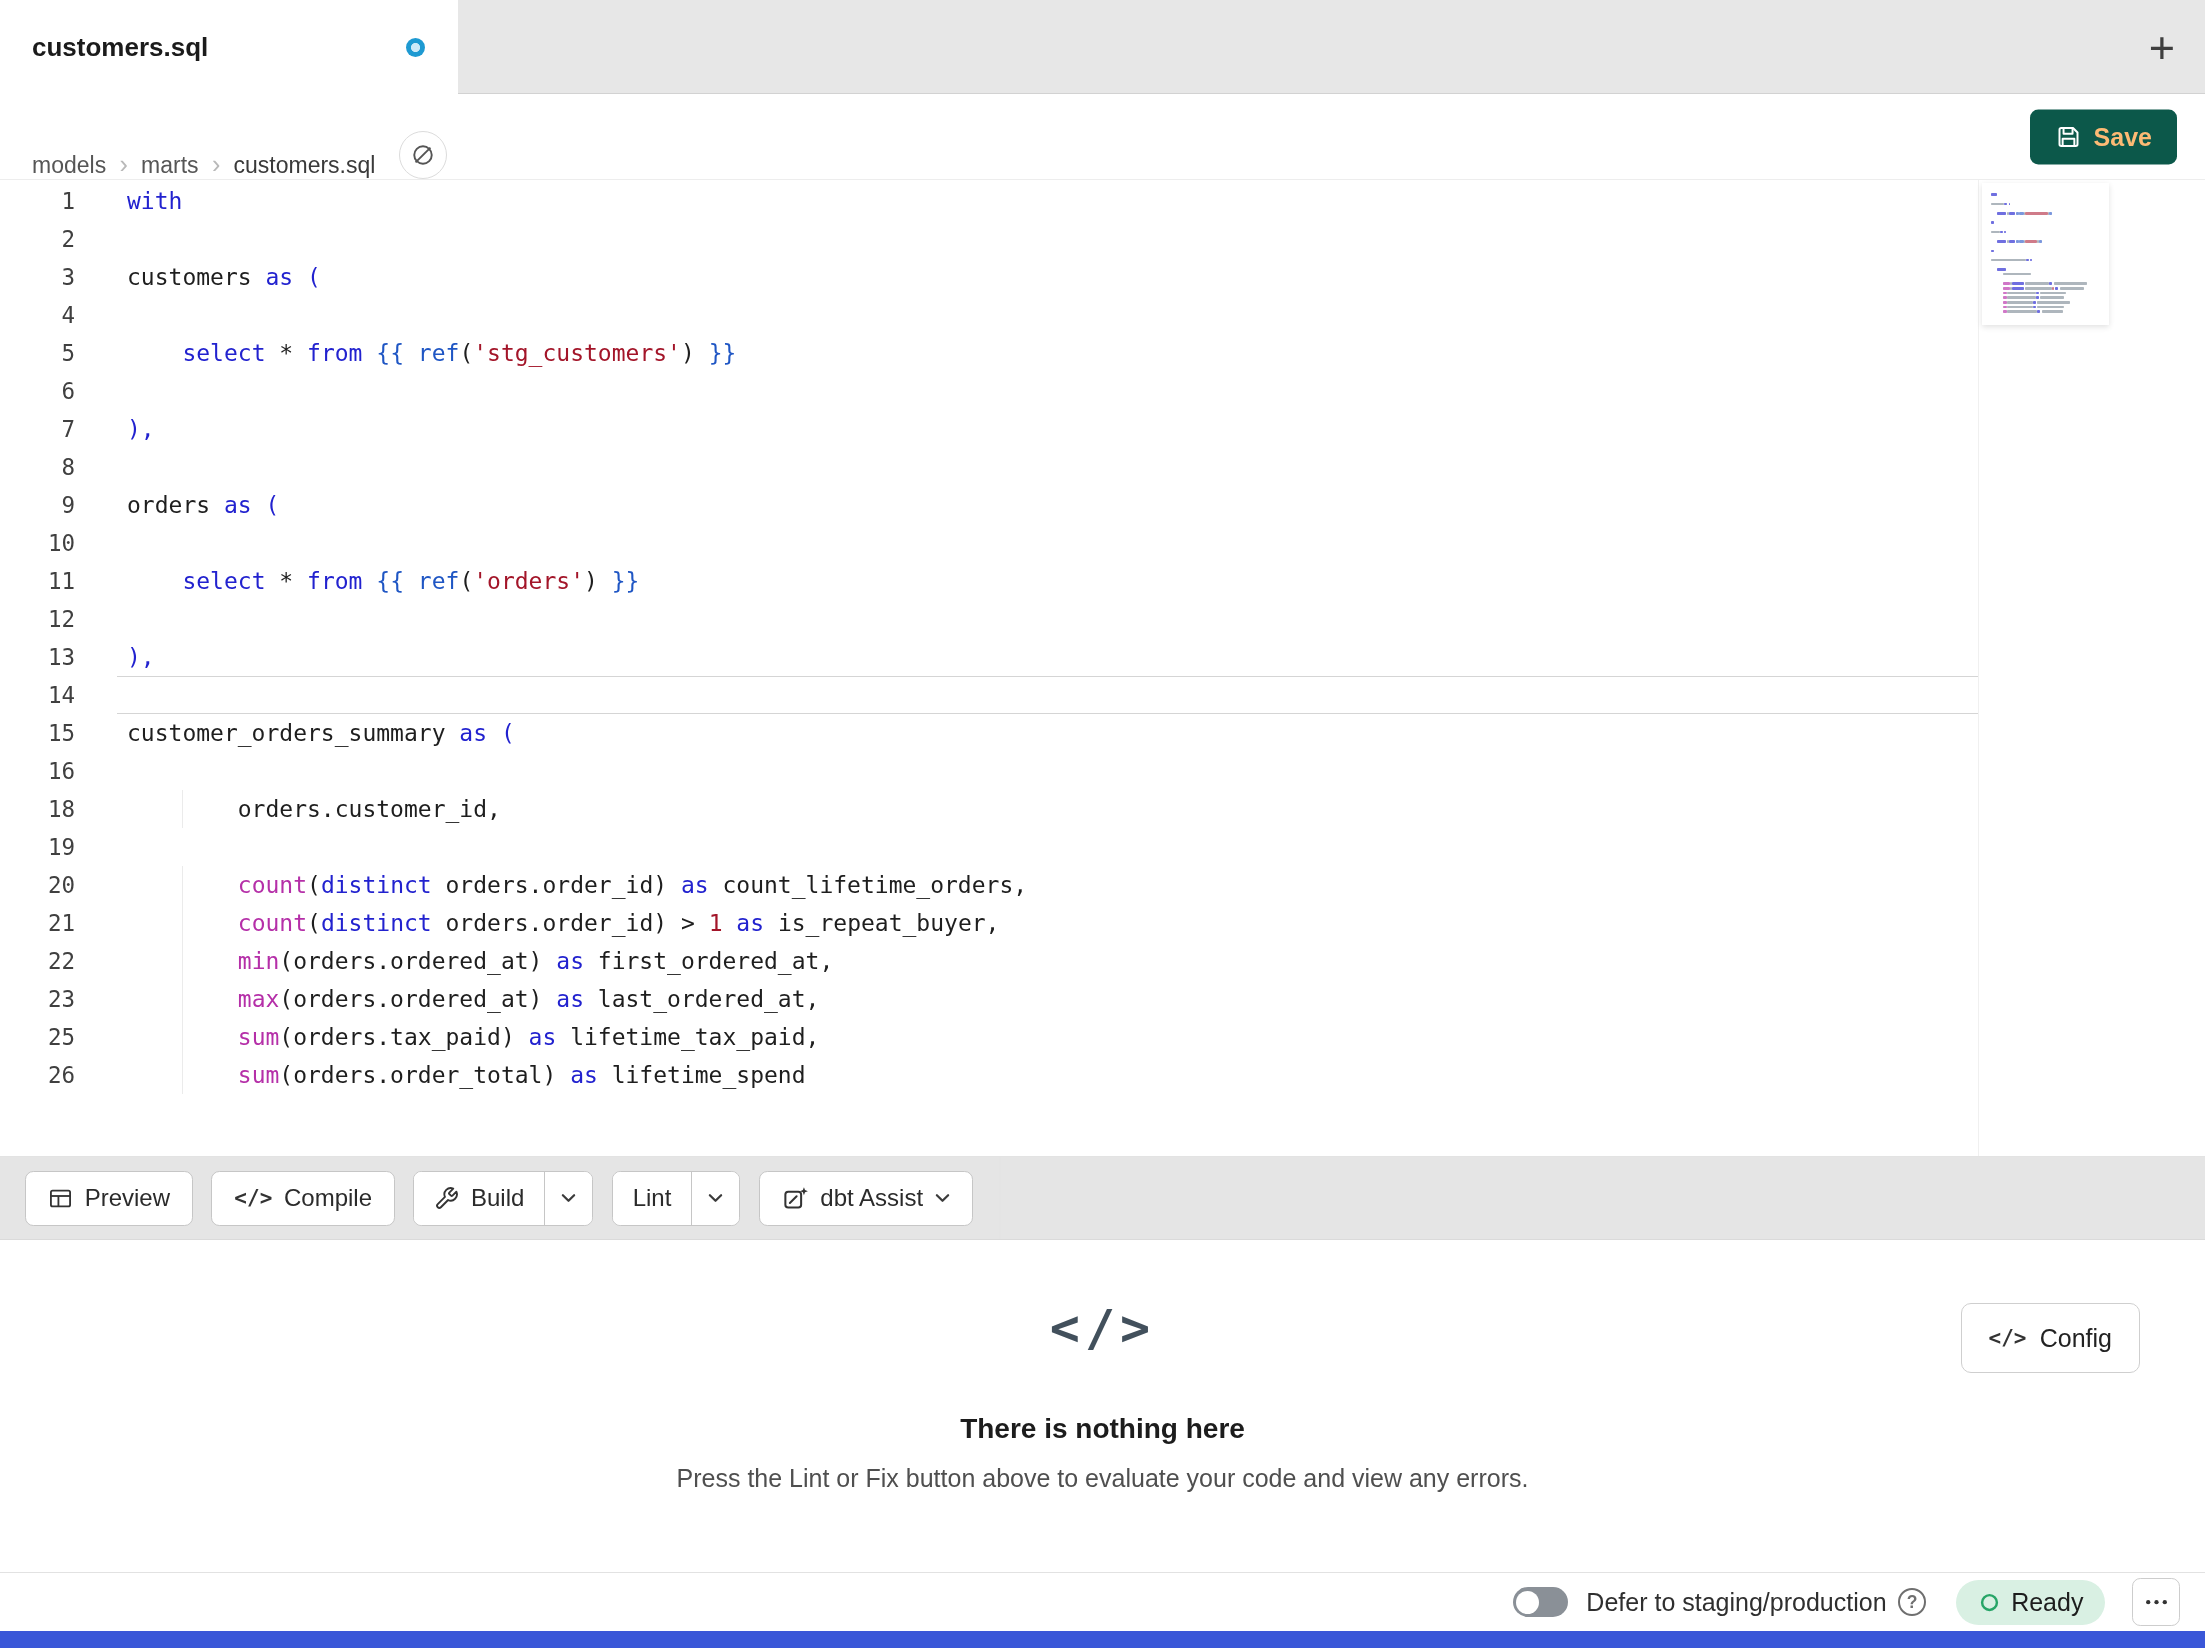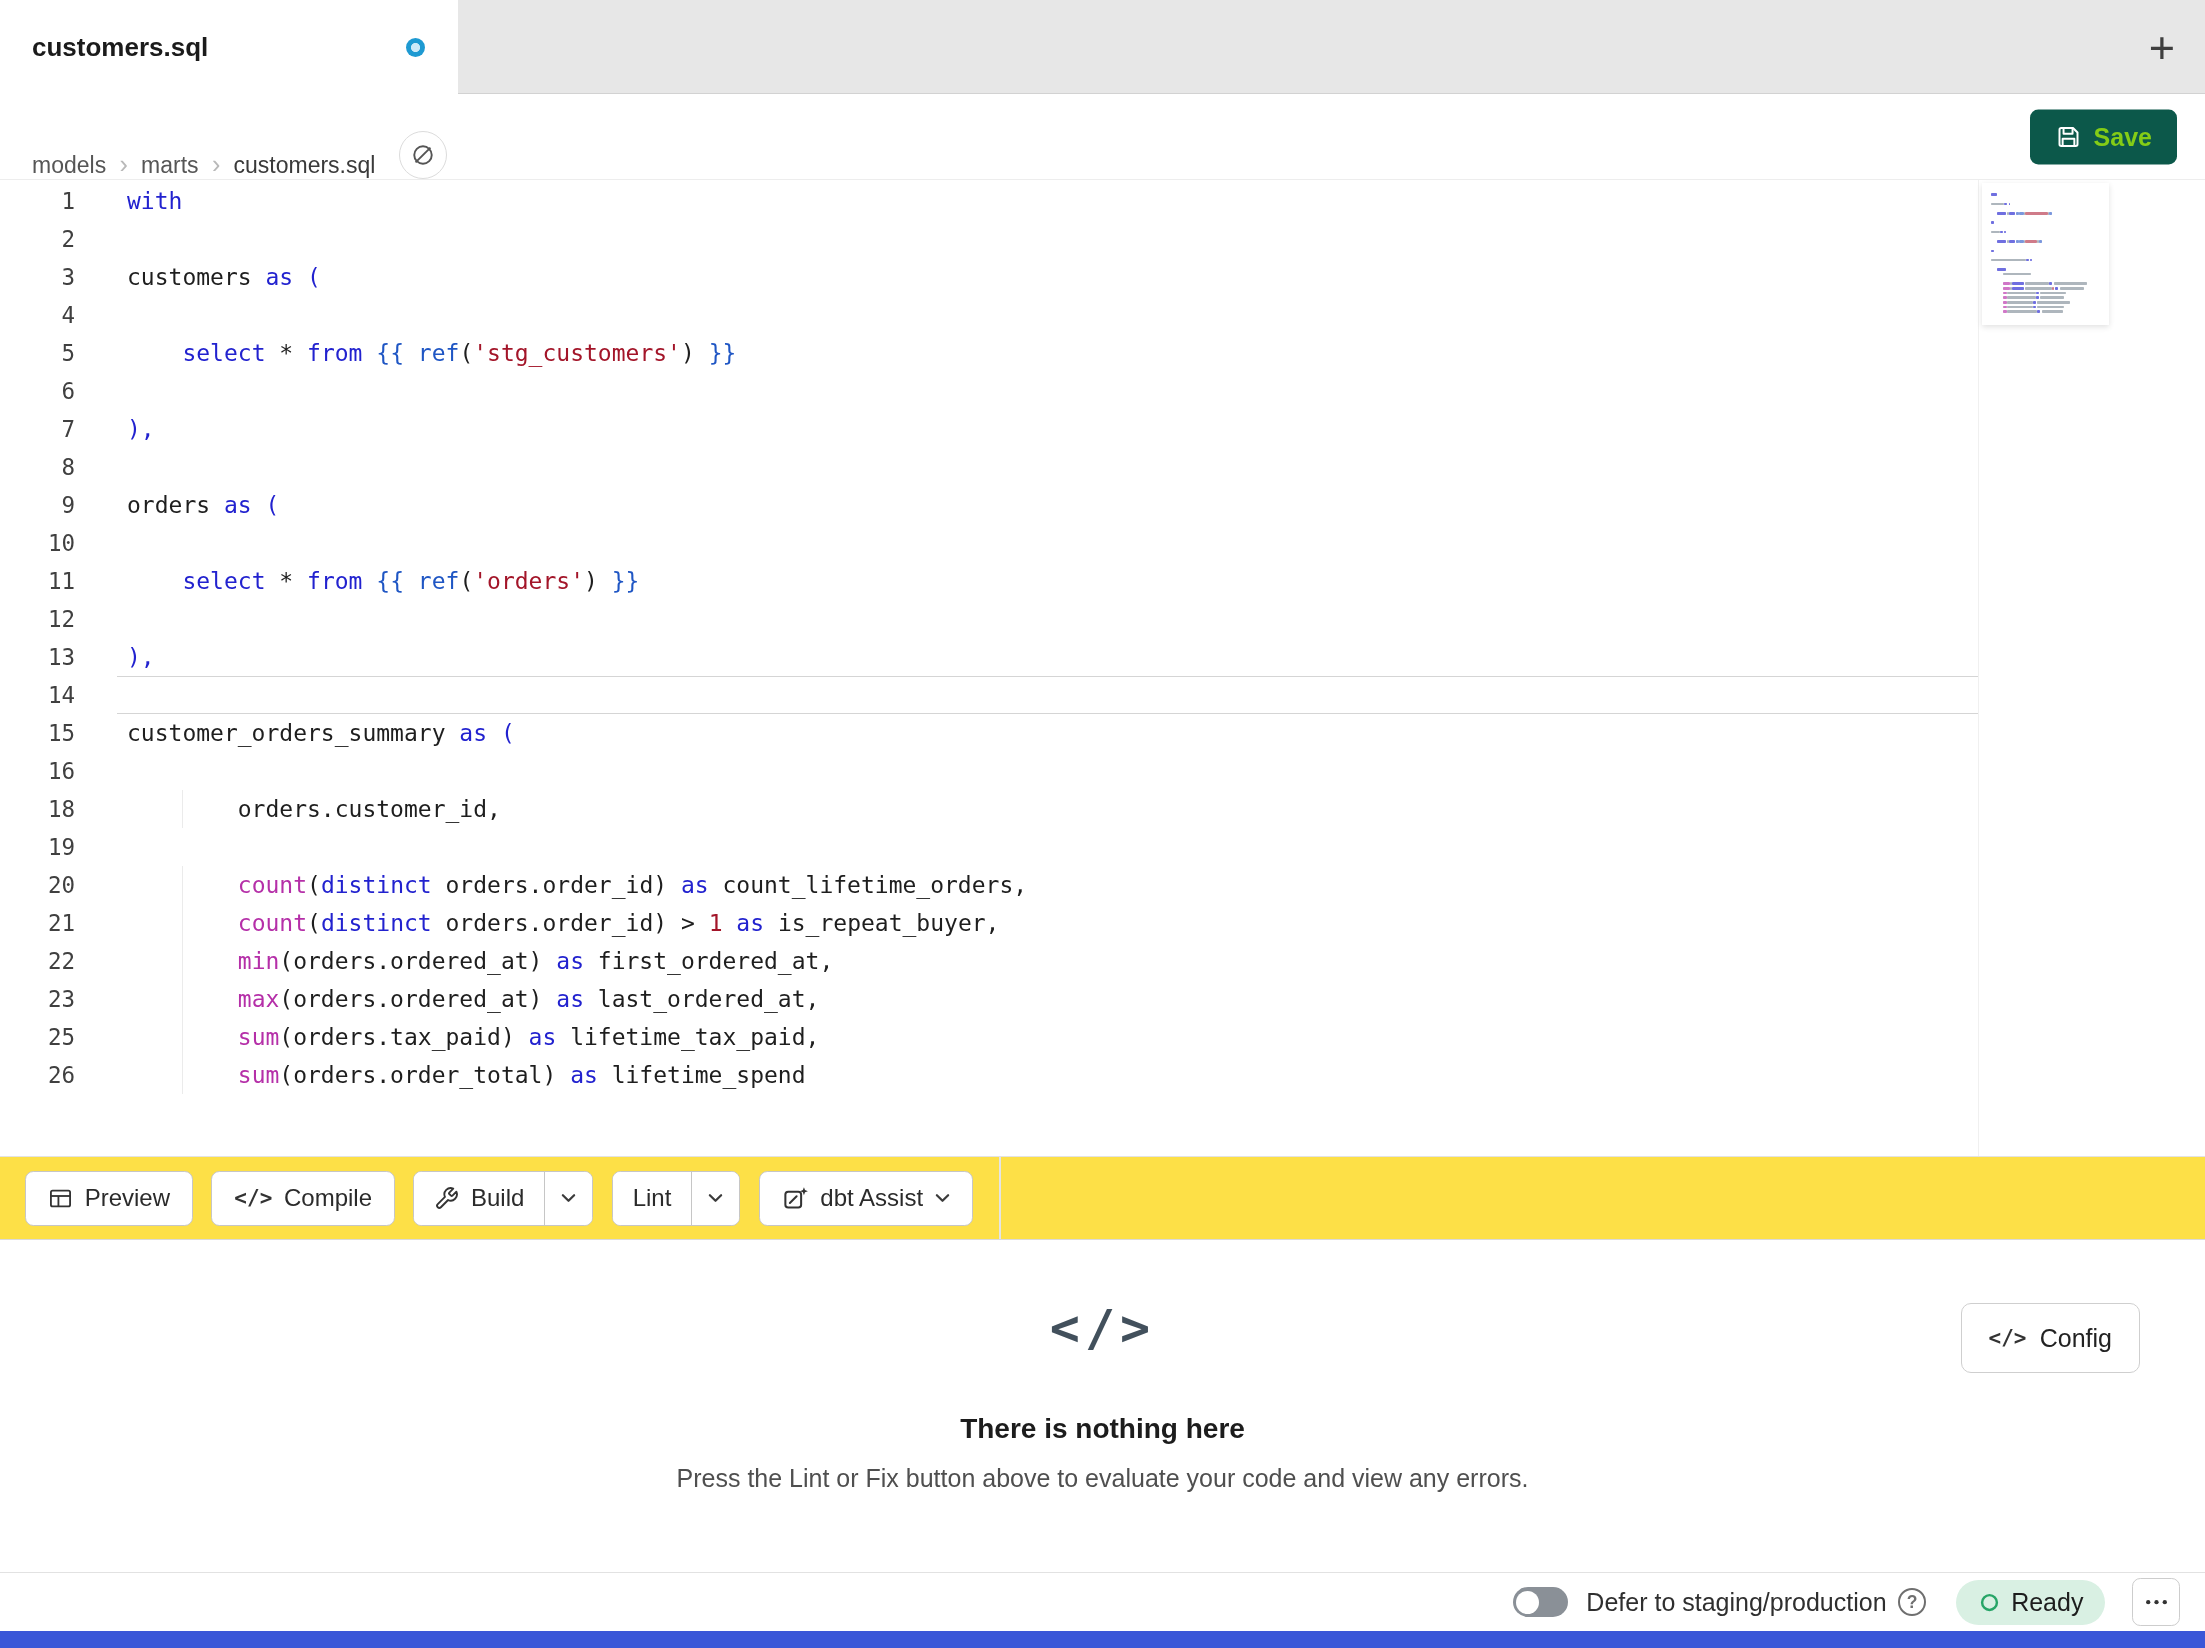--- a/index.html
+++ b/index.html
@@ -13,21 +13,21 @@
   .tab-title { font-size: 26px; font-weight: 700; color: #1b1b1b; }
   .mod-dot { margin-left: auto; width: 19px; height: 19px; border-radius: 50%; background: radial-gradient(circle, #cdeaf8 0 4.2px, #1e9ad2 5px); }
   .new-tab { position: absolute; right: 30px; top: 50%; transform: translateY(-50%); border: none; background: none; font-size: 45px; font-weight: 300; color: #3f3f3f; line-height: 1; cursor: pointer; font-family: inherit; }
 
   
   .crumb-bar { flex: none; height: 86px; background: #fff; border-bottom: 0.8px solid #ededed; display: flex; align-items: flex-end; padding-left: 32px; gap: 13.3px; position: relative; }
   .crumb { font-size: 23px; color: #565656; cursor: pointer; }
   .crumb.last { color: #3a3a3a; }
   .sep { font-size: 25px; color: #b9b9b9; }
   .orbit-btn { width: 48px; height: 48px; border-radius: 50%; border: 1.7px solid #dcdcdc; background: #fff; display: flex; align-items: center; justify-content: center; margin-left: 10px; cursor: pointer; }
-  .save-btn { position: absolute; right: 28px; top: 50%; transform: translateY(-50%); height: 55px; padding: 0 25px; border: none; border-radius: 8.3px; background: #0c584a; color: #84cc16; font-size: 25px; font-weight: 600; display: flex; align-items: center; gap: 11.7px; cursor: pointer; font-family: inherit; }
+  .save-btn { position: absolute; right: 28px; top: 50%; transform: translateY(-50%); height: 55px; padding: 0 25px; border: none; border-radius: 8.3px; background: #0c584a; color: #fdba74; font-size: 25px; font-weight: 600; display: flex; align-items: center; gap: 11.7px; cursor: pointer; font-family: inherit; }
 
   
   .editor { flex: 1; min-height: 0; display: flex; background: #fff; font-family: "DejaVu Sans Mono", monospace; overflow: hidden; }
   .lines { flex: 1; padding-top: 1.7px; min-width: 0; }
   .line-row { display: flex; height: 38px; }
   .ln { flex: none; width: 117px; text-align: right; padding-right: 42px; font-size: 22.5px; line-height: 38px; color: #404040; }
   .code-line { flex: 1; white-space: pre; font-size: 23px; line-height: 38px; color: #1e1e1e; padding-left: 10px; position: relative; }
   .code-line.active { border-top: 1.3px solid #d5d5d5; border-bottom: 1.3px solid #d5d5d5; }
   .code-line.guide4::before { content: ""; position: absolute; top: 0; bottom: 0; left: calc(10px + 4ch); border-left: 1.3px solid #ebebeb; }
   .tk-kw  { color: #2222cf; }
@@ -43,21 +43,21 @@
   .minimap { position: absolute; top: 3.3px; left: 3.3px; width: 127px; padding: 10px 8.3px; background: #fff; box-shadow: 0 1.7px 5.8px rgba(0,0,0,0.12); cursor: pointer; }
   .mm-line { height: 2.5px; margin-bottom: 2.2px; font-size: 0; white-space: nowrap; }
   .mm-tok { display: inline-block; height: 2.5px; border-radius: 0.8px; vertical-align: top; }
   .mm-kw  { background: #6f6fe0; } .mm-fn { background: #d077c7; }
   .mm-str { background: #cf7b89; } .mm-num { background: #cf7b89; }
   .mm-jj  { background: #7b97dd; } .mm-ref { background: #7b97dd; }
   .mm-br  { background: #6f6fe0; } .mm-pl  { background: #aeb6bd; }
   .mm-sp  { background: transparent; }
 
   
-  .toolbar { flex: none; height: 84px; background: #fde047; border-top: 1.3px solid #e3e3e3; border-bottom: 1.7px solid #dadada; display: flex; align-items: center; padding-left: 25px; gap: 18.3px; }
+  .toolbar { flex: none; height: 84px; background: #e5e5e5; border-top: 1.3px solid #e3e3e3; border-bottom: 1.7px solid #dadada; display: flex; align-items: center; padding-left: 25px; gap: 18.3px; }
   .tb-btn { height: 55px; display: flex; align-items: center; gap: 11.7px; padding: 0 22px; border: 1.7px solid #c6c6c6; border-radius: 8.3px; background: #fff; font-size: 24px; color: #2b2b2b; font-family: inherit; cursor: pointer; flex: none; }
   .tb-split { height: 55px; display: flex; border: 1.7px solid #c6c6c6; border-radius: 8.3px; overflow: hidden; background: #fff; flex: none; }
   .tb-main { display: flex; align-items: center; gap: 11.7px; padding: 0 20px; border: none; background: #fff; font-size: 24px; color: #2b2b2b; font-family: inherit; cursor: pointer; }
   .tb-chev { width: 48px; border: none; border-left: 1.7px solid #c6c6c6; background: #fff; display: flex; align-items: center; justify-content: center; cursor: pointer; }
   .code-glyph { font-family: "DejaVu Sans Mono", monospace; font-weight: 700; }
   .code-glyph.sm { font-size: 21px; color: #333; }
   .tb-divider { flex: none; width: 1.7px; height: 100%; background: #e4e4e4; margin: 0 8.3px; }
   .panel-tabs { display: flex; align-self: stretch; align-items: stretch; overflow: visible; }
   .ptab { display: flex; align-items: center; padding: 0 29px; font-size: 25px; color: #3d3d3d; position: relative; cursor: pointer; }
   .ptab.active { font-weight: 700; color: #161616; }

